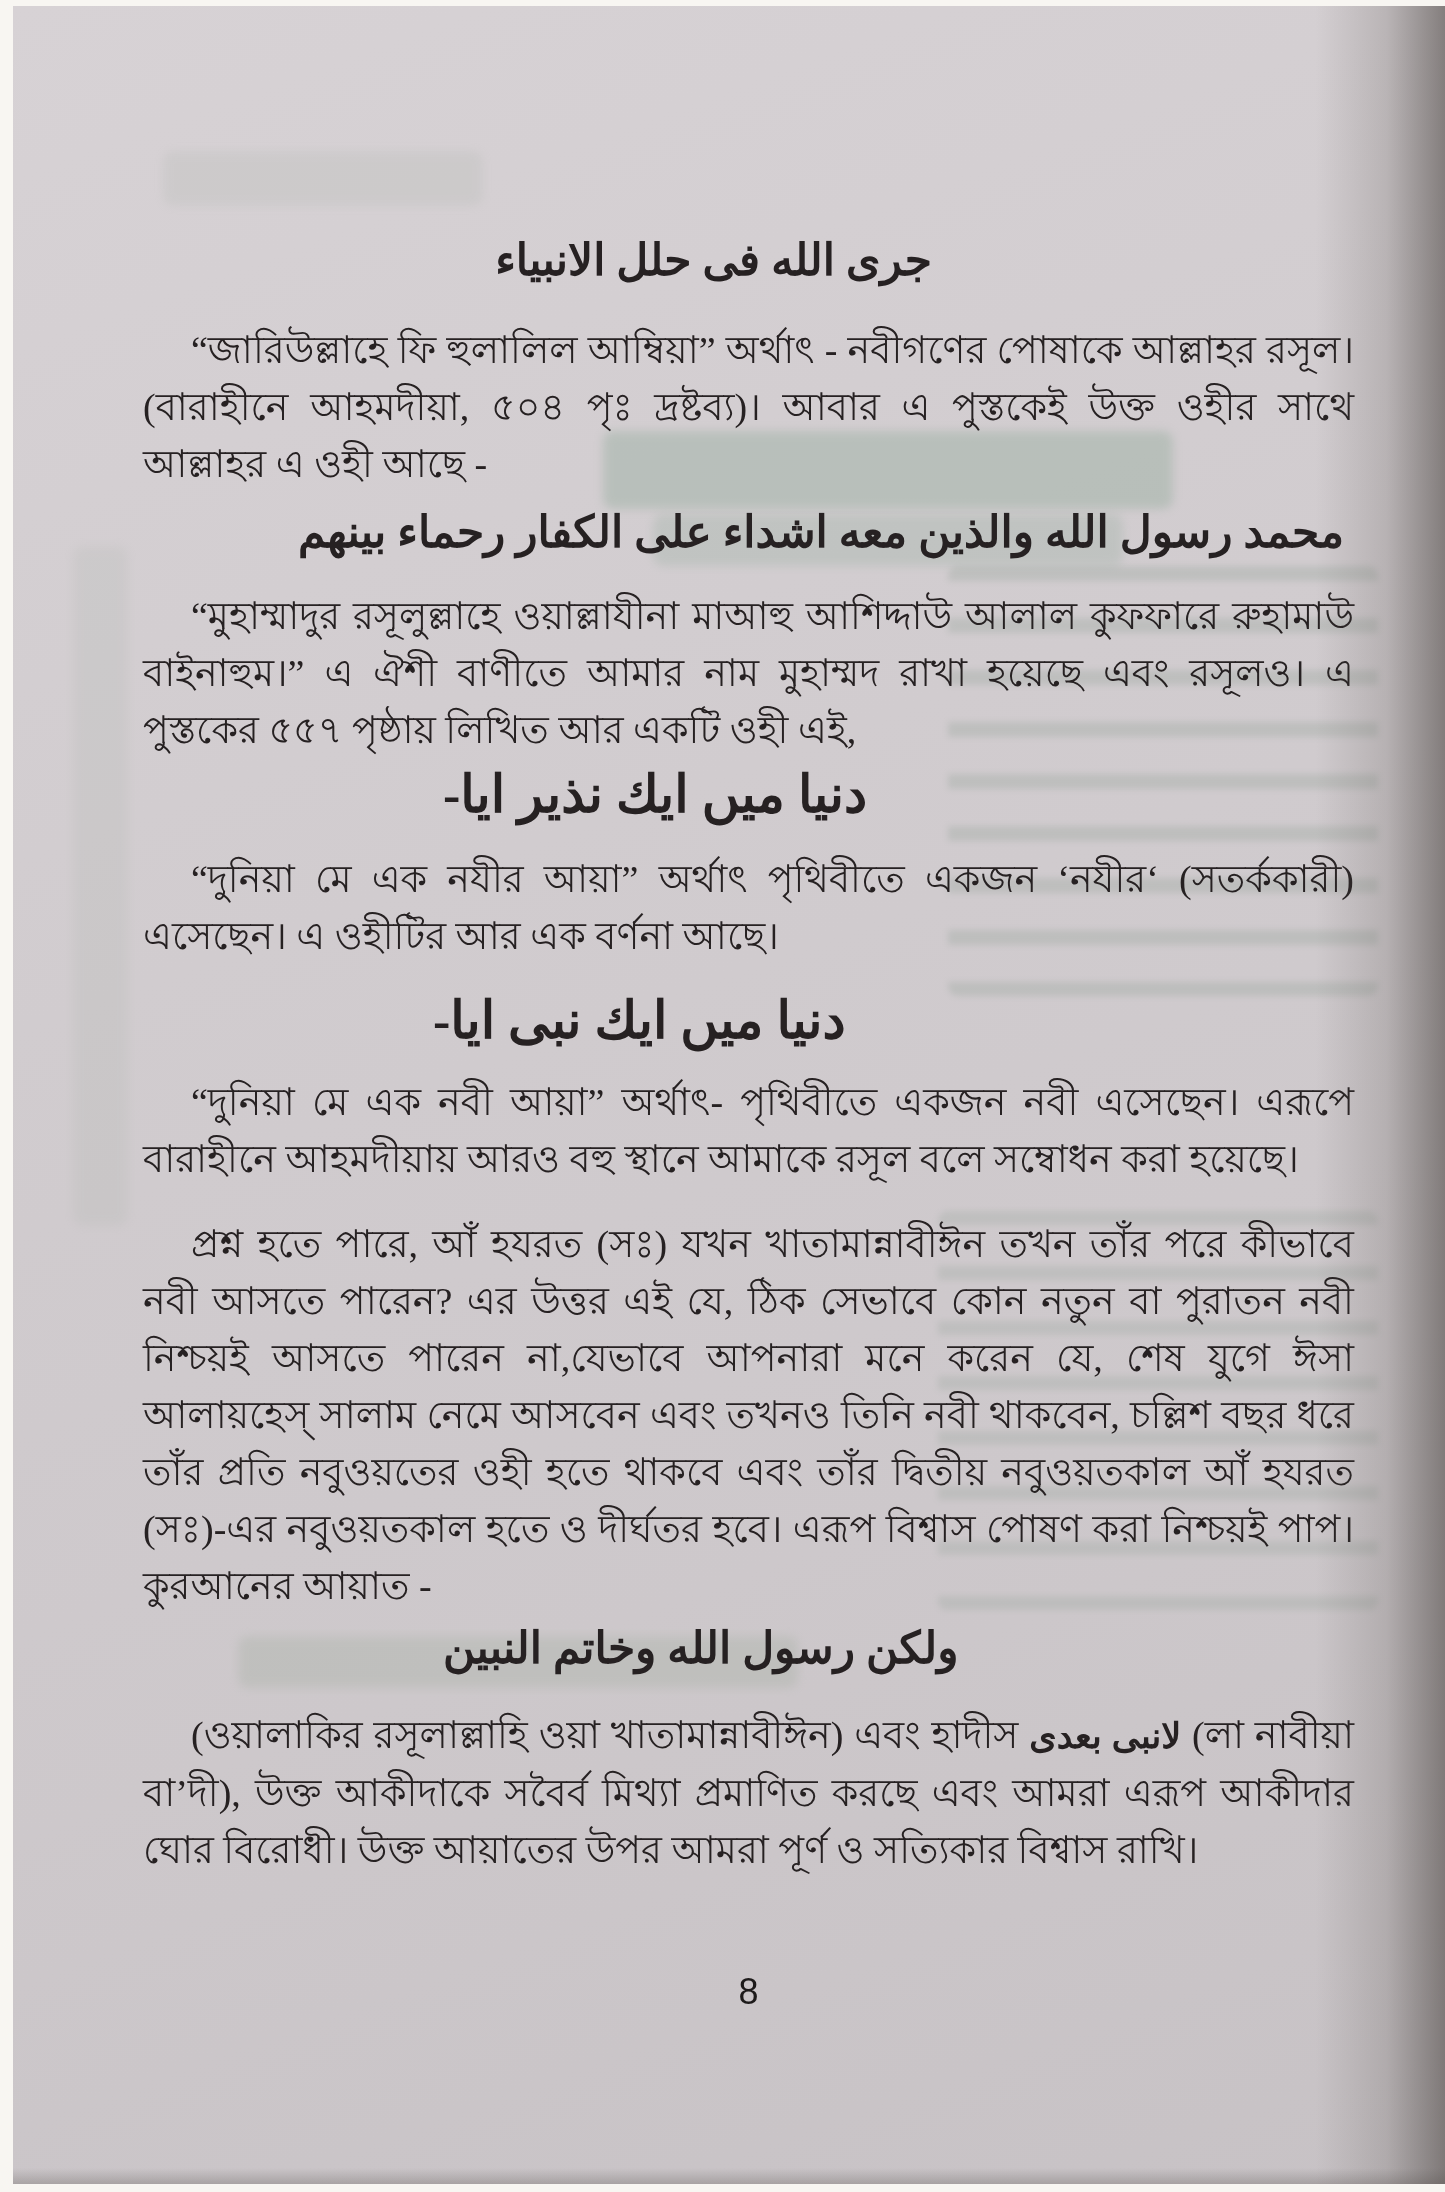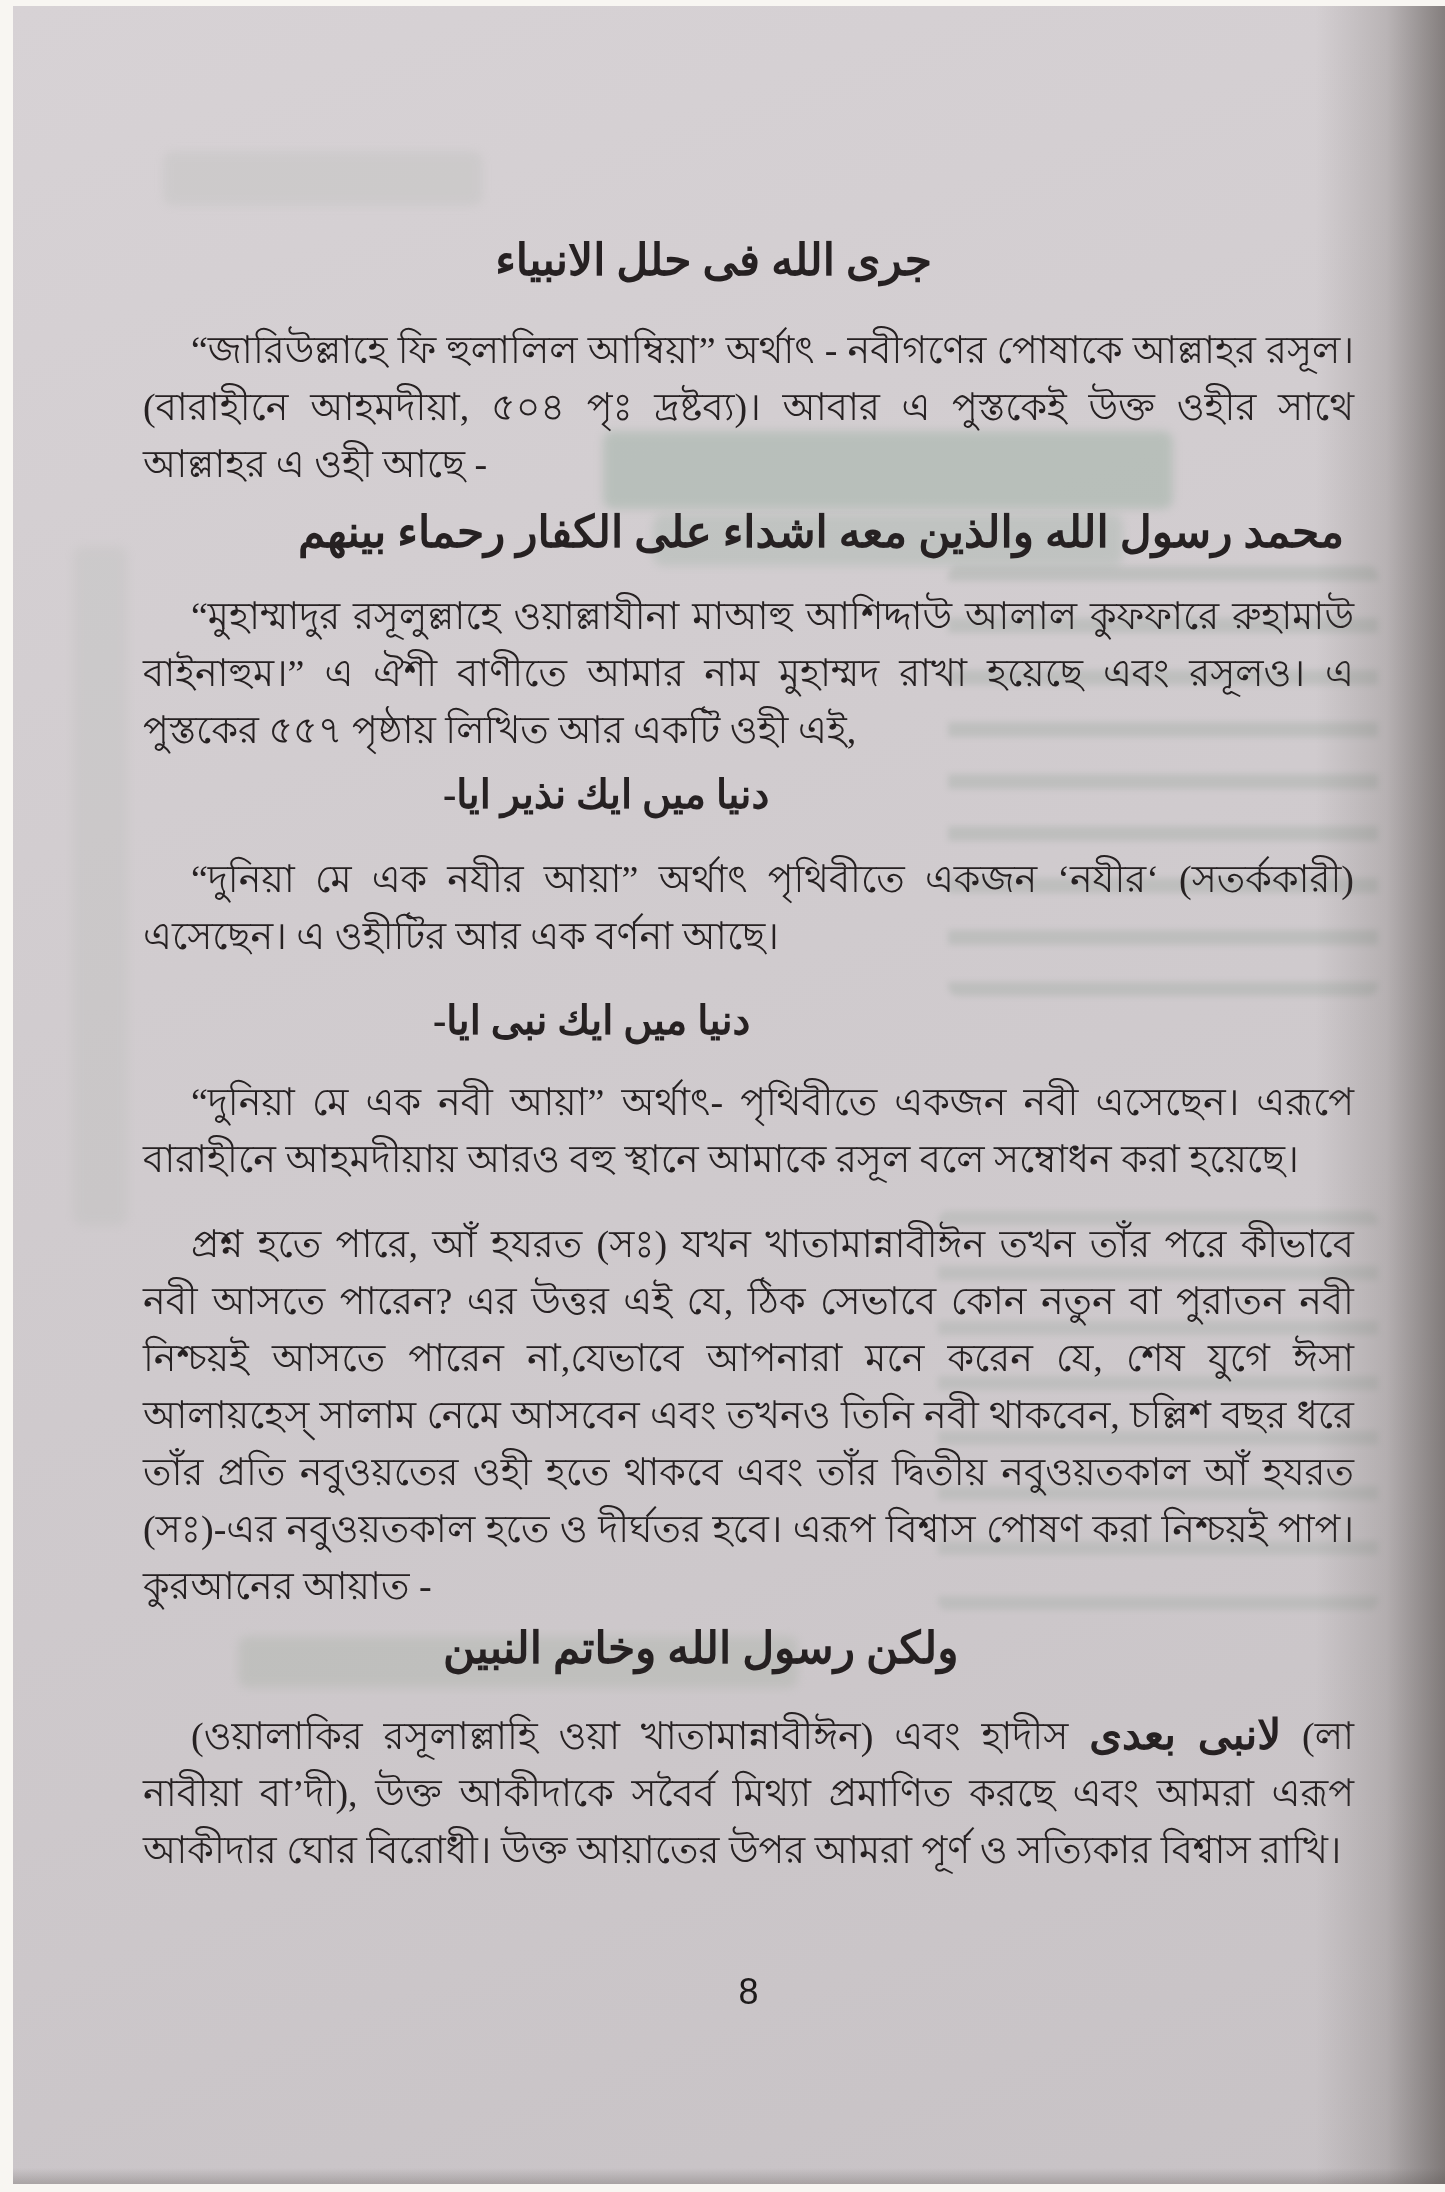--- a/index.html
+++ b/index.html
@@ -69,29 +69,29 @@
   .ar-verse{
     direction:rtl;
     font-size:44px;font-weight:bold;
     line-height:60px;
     width:fit-content;
     margin:10px 0 0 155px;
   }
   .ar-verse.v2{margin:4px 0 0 300px;}
   .urdu{
     direction:rtl;
-    font-size:40px;font-weight:bold;
+    font-size:52px;font-weight:bold;
     line-height:56px;
     width:fit-content;
   }
   .urdu.u1{margin:8px 0 0 300px;}
   .urdu.u2{margin:28px 0 0 290px;}
   .inline-ar{
     direction:rtl;unicode-bidi:embed;
-    font-size:42px;font-weight:bold;
+    font-size:35px;font-weight:bold;
     white-space:nowrap;
   }
   .page-num{
     margin-top:92px;
     text-align:center;
     font-size:36px;
     color:#1d1a1a;
     font-family:"Liberation Sans","DejaVu Sans",sans-serif;
   }
 </style>

